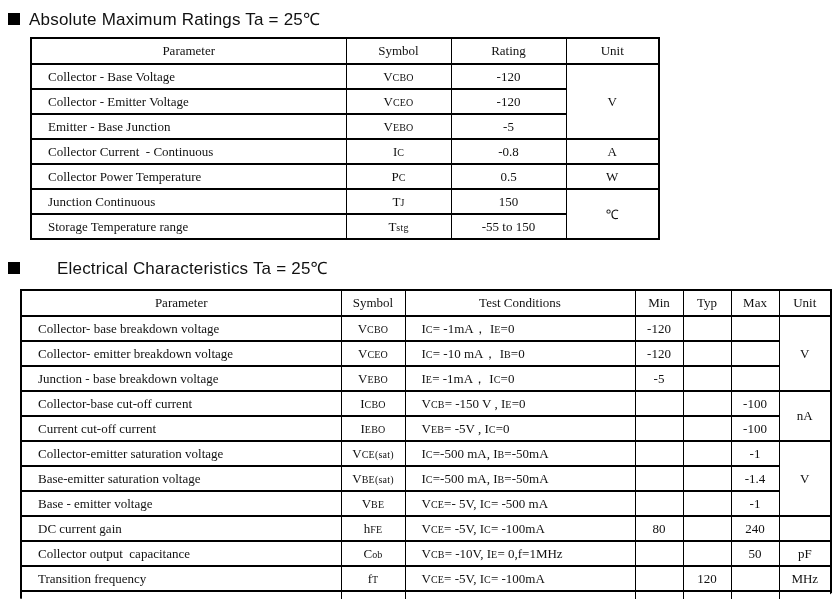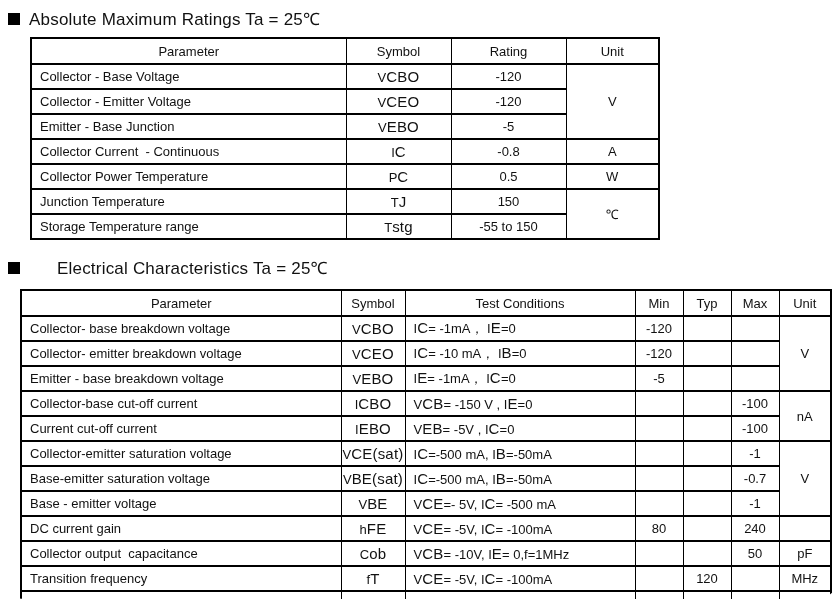--- a/index.html
+++ b/index.html
@@ -11,34 +11,34 @@
     position:absolute; left:8px; display:flex; align-items:center;
     font-size:17px; color:#111; letter-spacing:0.2px; white-space:nowrap;
   }
   .bullet {
     width:12px; height:12px; background:#000; display:inline-block;
     margin-right:9px; flex:0 0 auto;
   }
   #title1 { top:7px; }
   #title2 { top:256px;gap:28px; }
 
-  table { border-collapse:collapse; table-layout:fixed; background:#fff; }
+  table { border-collapse:collapse; table-layout:fixed; background:#fff;font-family:Liberation Serif, serif; }
   table { border:2px solid #000; }
   td, th {
     border:1px solid #000; border-top-width:2px; border-bottom-width:2px;
     font-size:13px; font-weight:normal; padding:0; overflow:hidden;
     white-space:nowrap; color:#111;
   }
   .t1 { position:absolute; left:30px; top:37px; width:628px; }
   .t2 { position:absolute; left:20px; top:289px; width:810px; }
   tr.hdr { height:26px; }
   tr.row { height:25px; }
-  td.l { text-align:left; padding-left:8px; }
+  td.l { text-align:left; padding-left:16px; }
   td.c, th { text-align:center; }
-  .sub { font-size:15px; letter-spacing:0.2px; }
+  .sub { font-size:10px; letter-spacing:0.2px; }
   tr.cutrow { height:14px; }
   tr.cutrow td { border-bottom:none; }
 </style>
 </head>
 <body>
 
 <div class="page">
 
   <div class="section-title" id="title1">
     <span class="bullet"></span>
@@ -81,21 +81,21 @@
       <td class="c">-0.8</td>
       <td class="c">A</td>
     </tr>
     <tr class="row">
       <td class="l">Collector Power Temperature</td>
       <td class="c"><span>P</span><span class="sub">C</span></td>
       <td class="c">0.5</td>
       <td class="c">W</td>
     </tr>
     <tr class="row">
-      <td class="l">Junction Temperature</td>
+      <td class="l">Junction Continuous</td>
       <td class="c"><span>T</span><span class="sub">J</span></td>
       <td class="c">150</td>
       <td class="c" rowspan="2">℃</td>
     </tr>
     <tr class="row">
       <td class="l">Storage Temperature range</td>
       <td class="c"><span>T</span><span class="sub">stg</span></td>
       <td class="c">-55 to 150</td>
     </tr>
   </tbody>
@@ -137,21 +137,21 @@
     </tr>
     <tr class="row">
       <td class="l">Collector- emitter breakdown voltage</td>
       <td class="c"><span>V</span><span class="sub">CEO</span></td>
       <td class="l"><span>I</span><span class="sub">C</span><span>= -10 mA，&nbsp;</span><span>I</span><span class="sub">B</span><span>=0</span></td>
       <td class="c">-120</td>
       <td class="c"></td>
       <td class="c"></td>
     </tr>
     <tr class="row">
-      <td class="l">Emitter - base breakdown voltage</td>
+      <td class="l">Junction - base breakdown voltage</td>
       <td class="c"><span>V</span><span class="sub">EBO</span></td>
       <td class="l"><span>I</span><span class="sub">E</span><span>= -1mA，&nbsp;</span><span>I</span><span class="sub">C</span><span>=0</span></td>
       <td class="c">-5</td>
       <td class="c"></td>
       <td class="c"></td>
     </tr>
     <tr class="row">
       <td class="l">Collector-base cut-off current</td>
       <td class="c"><span>I</span><span class="sub">CBO</span></td>
       <td class="l"><span>V</span><span class="sub">CB</span><span>= -150 V , </span><span>I</span><span class="sub">E</span><span>=0</span></td>
@@ -176,21 +176,21 @@
       <td class="c"></td>
       <td class="c">-1</td>
       <td class="c" rowspan="3">V</td>
     </tr>
     <tr class="row">
       <td class="l">Base-emitter saturation voltage</td>
       <td class="c"><span>V</span><span class="sub">BE(sat)</span></td>
       <td class="l"><span>I</span><span class="sub">C</span><span>=-500 mA, </span><span>I</span><span class="sub">B</span><span>=-50mA</span></td>
       <td class="c"></td>
       <td class="c"></td>
-      <td class="c">-0.7</td>
+      <td class="c">-1.4</td>
     </tr>
     <tr class="row">
       <td class="l">Base - emitter voltage</td>
       <td class="c"><span>V</span><span class="sub">BE</span></td>
       <td class="l"><span>V</span><span class="sub">CE</span><span>=- 5V, </span><span>I</span><span class="sub">C</span><span>= -500 mA</span></td>
       <td class="c"></td>
       <td class="c"></td>
       <td class="c">-1</td>
     </tr>
     <tr class="row">

